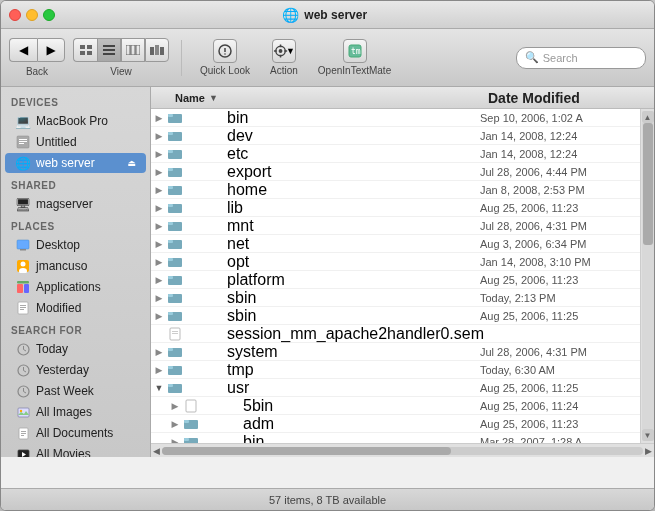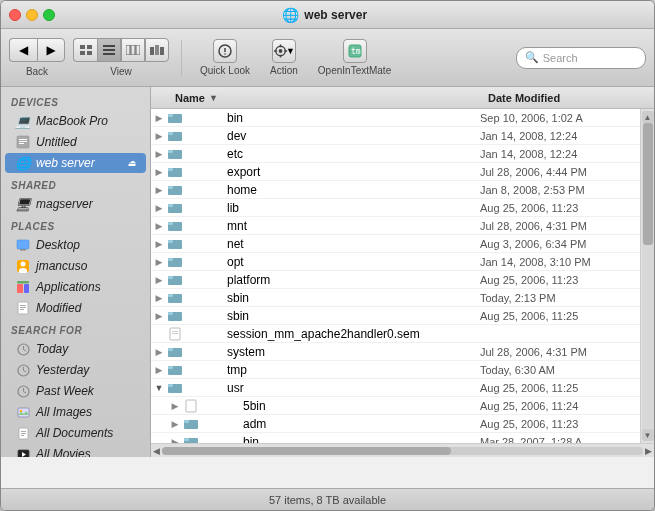--- a/index.html
+++ b/index.html
@@ -156,21 +156,20 @@
     }
 
     
     .sidebar {
       width: 150px;
       background: linear-gradient(to bottom, #d7d7d7, #c8c8c8);
       border-right: 1px solid #aaa;
       overflow-y: auto;
       flex-shrink: 0;
       padding: 4px 0;
-      font-style: italic;
     }
 
     .sidebar-section-header {
       font-size: 10px;
       font-weight: bold;
       color: #666;
       padding: 6px 10px 2px 10px;
       letter-spacing: 0.5px;
       text-transform: uppercase;
     }
@@ -222,21 +221,21 @@
       font-weight: bold;
       color: #222;
       display: flex;
       align-items: center;
       gap: 4px;
     }
     .sort-arrow { font-size: 9px; color: #555; }
     .file-header-date {
       width: 160px;
       padding: 0 8px;
-      font-size: 11px;
+      font-size: 14px;
       font-weight: bold;
       color: #222;
       flex-shrink: 0;
     }
 
     .file-list {
       flex: 1;
       overflow-y: scroll;
     }
 
@@ -261,21 +260,21 @@
     .file-icon {
       width: 16px; height: 16px;
       display: flex; align-items: center; justify-content: center;
       font-size: 12px;
       margin-right: 3px;
       flex-shrink: 0;
     }
 
     .file-name {
       flex: 1;
-      font-size: 12px;
+      font-size: 16px;
       overflow: hidden;
       text-overflow: ellipsis;
       white-space: nowrap;
       padding-left: 41px;
     }
     .file-date {
       width: 160px;
       font-size: 11px;
       color: #555;
       padding-right: 8px;

